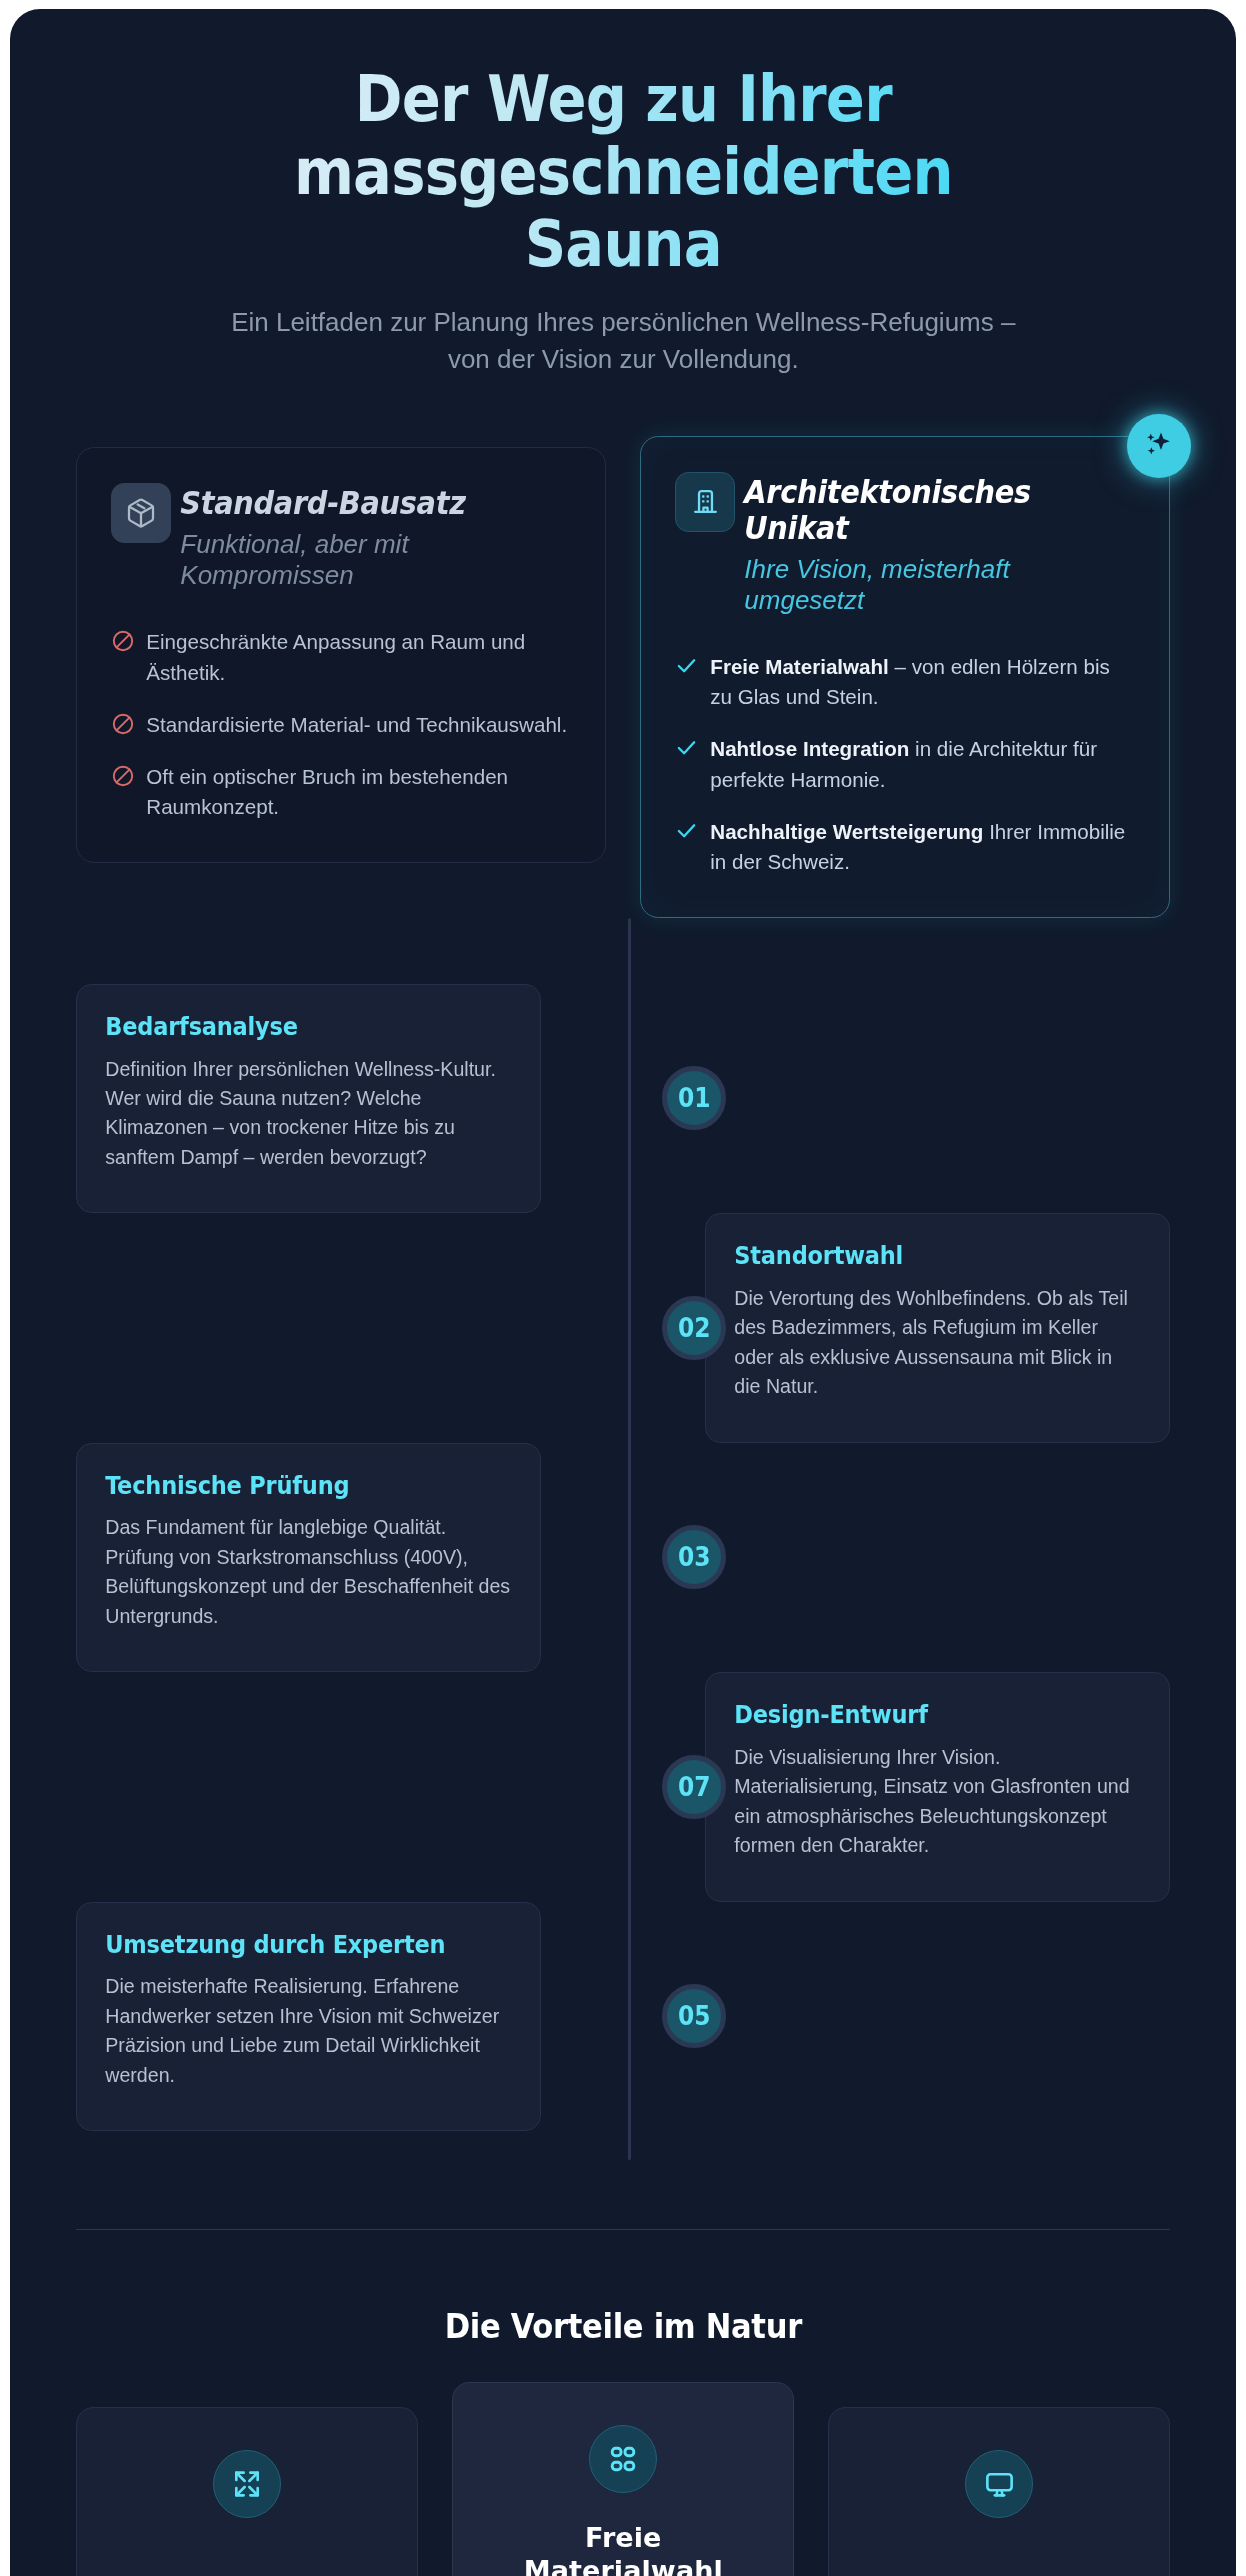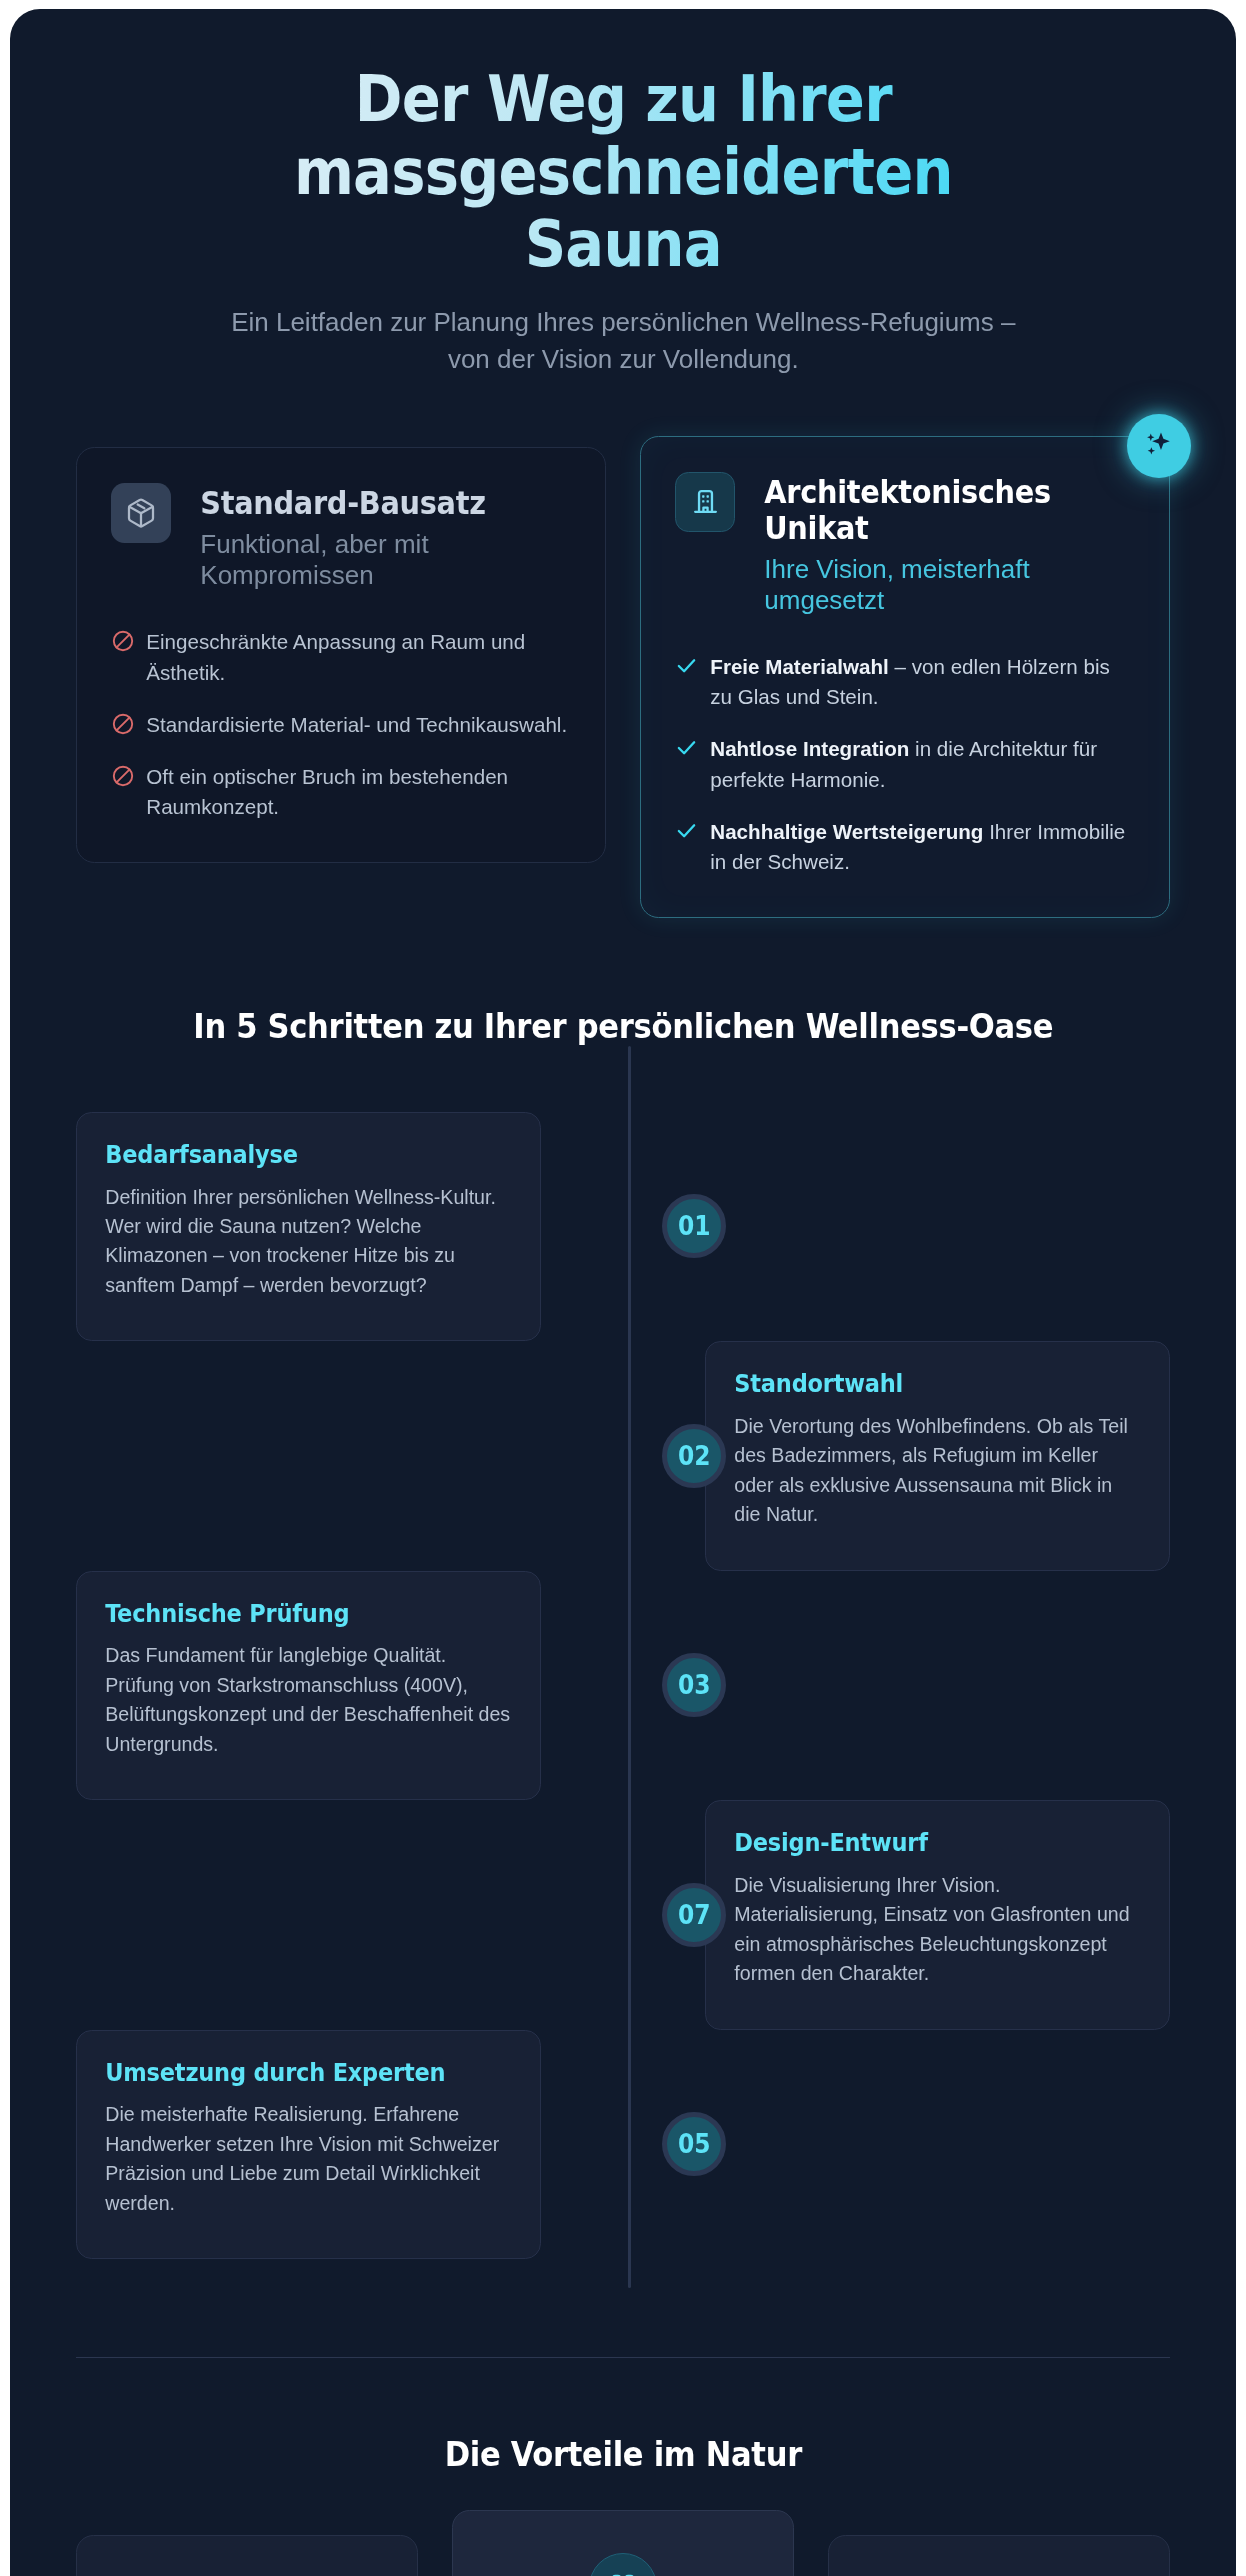--- a/index.html
+++ b/index.html
@@ -84,21 +84,21 @@
     position:relative;
   }
   .ccard.standard{min-height:392px;}
   .ccard.featured{
     background:#111b2e;
     border:1.5px solid #2d6d80;
     box-shadow:0 0 23px rgba(56,217,240,0.10),inset 0 0 36px rgba(56,217,240,0.03);
     margin-top:-11.3px;
     min-height:412px;
   }
-  .chead{display:flex;gap:29px;align-items:flex-start;}
+  .chead{display:flex;gap:9px;align-items:flex-start;font-style:italic;}
   .cicon{
     flex:0 0 auto;
     width:60px;height:60px;
     border-radius:13.4px;
     display:flex;align-items:center;justify-content:center;
   }
   .cicon.grey{background:#334158;}
   .cicon.teal{background:#16384a;border:1px solid #22556b;}
   .chead-txt{padding-top:3.1px;}
   .ccard h2{
@@ -356,23 +356,20 @@
                   <polyline points="4 12.5 9.5 18 20 6.5"></polyline>
                 </svg>
             </span>
             <span class="txt"><b>Nachhaltige Wertsteigerung</b><span> Ihrer Immobilie in der Schweiz.</span></span>
           </li>
         </ul>
       </article>
 
     </section>
 
-    <div class="timeline-head">
-      <h2 class="section-title">In 5 Schritten zu Ihrer persönlichen Wellness-Oase</h2>
-    </div>
 
     <section class="timeline">
       <div class="tl-line"></div>
 
       <div class="row left">
         <div class="half">
           <div class="scard">
             <h3>Bedarfsanalyse</h3>
             <p>Definition Ihrer persönlichen Wellness-Kultur. Wer wird die Sauna nutzen? Welche Klimazonen – von trockener Hitze bis zu sanftem Dampf – werden bevorzugt?</p>
           </div>

